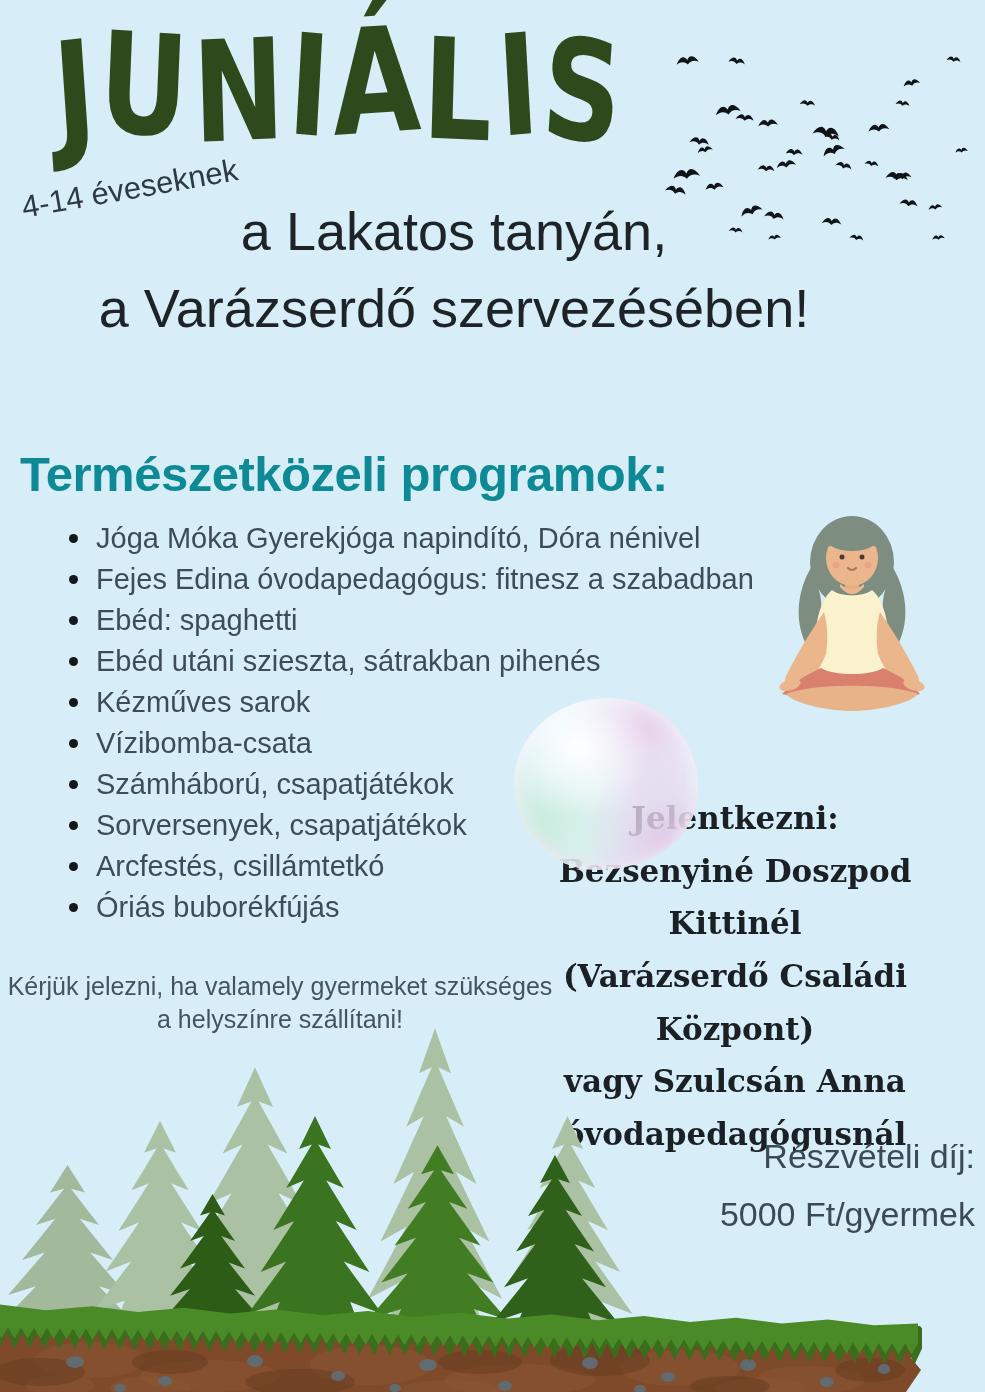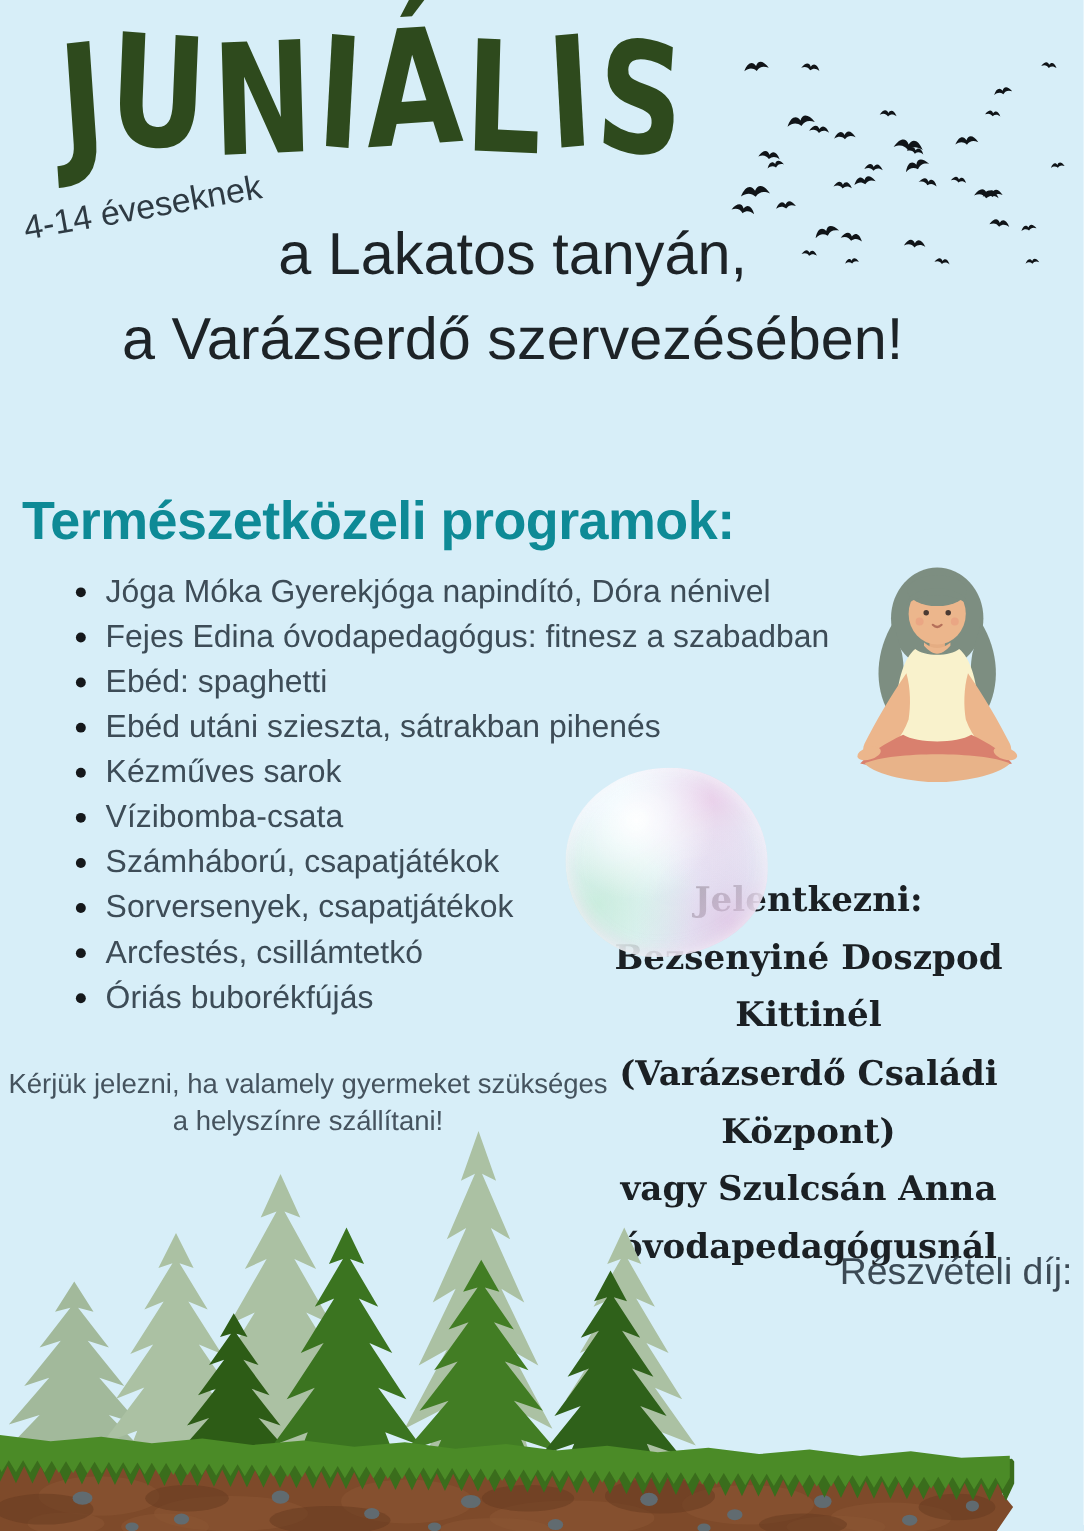--- a/index.html
+++ b/index.html
@@ -29,21 +29,21 @@
   .title span:nth-child(7){transform:rotate(-4deg) translateY(-2px);}
   .title span:nth-child(8){transform:rotate(5deg) translateY(4px);}
   
   .age{
     position:absolute;left:22px;top:190px;
     font-size:31px;color:#2e3a43;
     transform:rotate(-10deg);transform-origin:left center;
     white-space:nowrap;
   }
   .loc1,.loc2{
-    position:absolute;left:16px;width:900px;text-align:center;
+    position:absolute;left:4px;width:900px;text-align:center;
     color:var(--dark-text,#1d2327);font-size:54px;line-height:1.15;white-space:nowrap;
   }
   .loc1{top:200px;}
   .loc2{top:277px;}
   
   .date-block{
     position:absolute;right:18px;top:344px;text-align:right;
     font-family:"DejaVu Sans","Liberation Sans",sans-serif;
     font-weight:700;font-size:45px;line-height:1.28;letter-spacing:1px;
     color:transparent;-webkit-text-stroke:2.4px var(--date-teal,#2fb2a2);
@@ -149,20 +149,21 @@
     <div>
         <div>Bezsenyiné Doszpod Kittinél</div>
         <div>(Varázserdő Családi Központ)</div>
         <div>vagy Szulcsán Anna</div>
         <div>óvodapedagógusnál</div>
       </div>
   </div>
 
   <div class="fee">
     <div>Részvételi díj:</div>
+    <div>5000 Ft/gyermek</div>
   </div>
 
   <svg class="birds" viewBox="0 0 355 230" aria-hidden="true">
     <defs>
       <path id="birdp" d="M0 3 C2.5 -1.8 5.5 -2.2 7 1 C8.5 -2.2 11.5 -1.8 14 3 C11 1.4 9 1.7 7 3.8 C5 1.7 3 1.4 0 3 Z"></path>
     </defs>
     <g id="birds-g">
         <use href="#birdp" transform="translate(56,30) rotate(-8) scale(1.6)"></use>
         <use href="#birdp" transform="translate(109,28) rotate(10) scale(1.2)"></use>
         <use href="#birdp" transform="translate(283,53) rotate(-12) scale(1.2)"></use>

